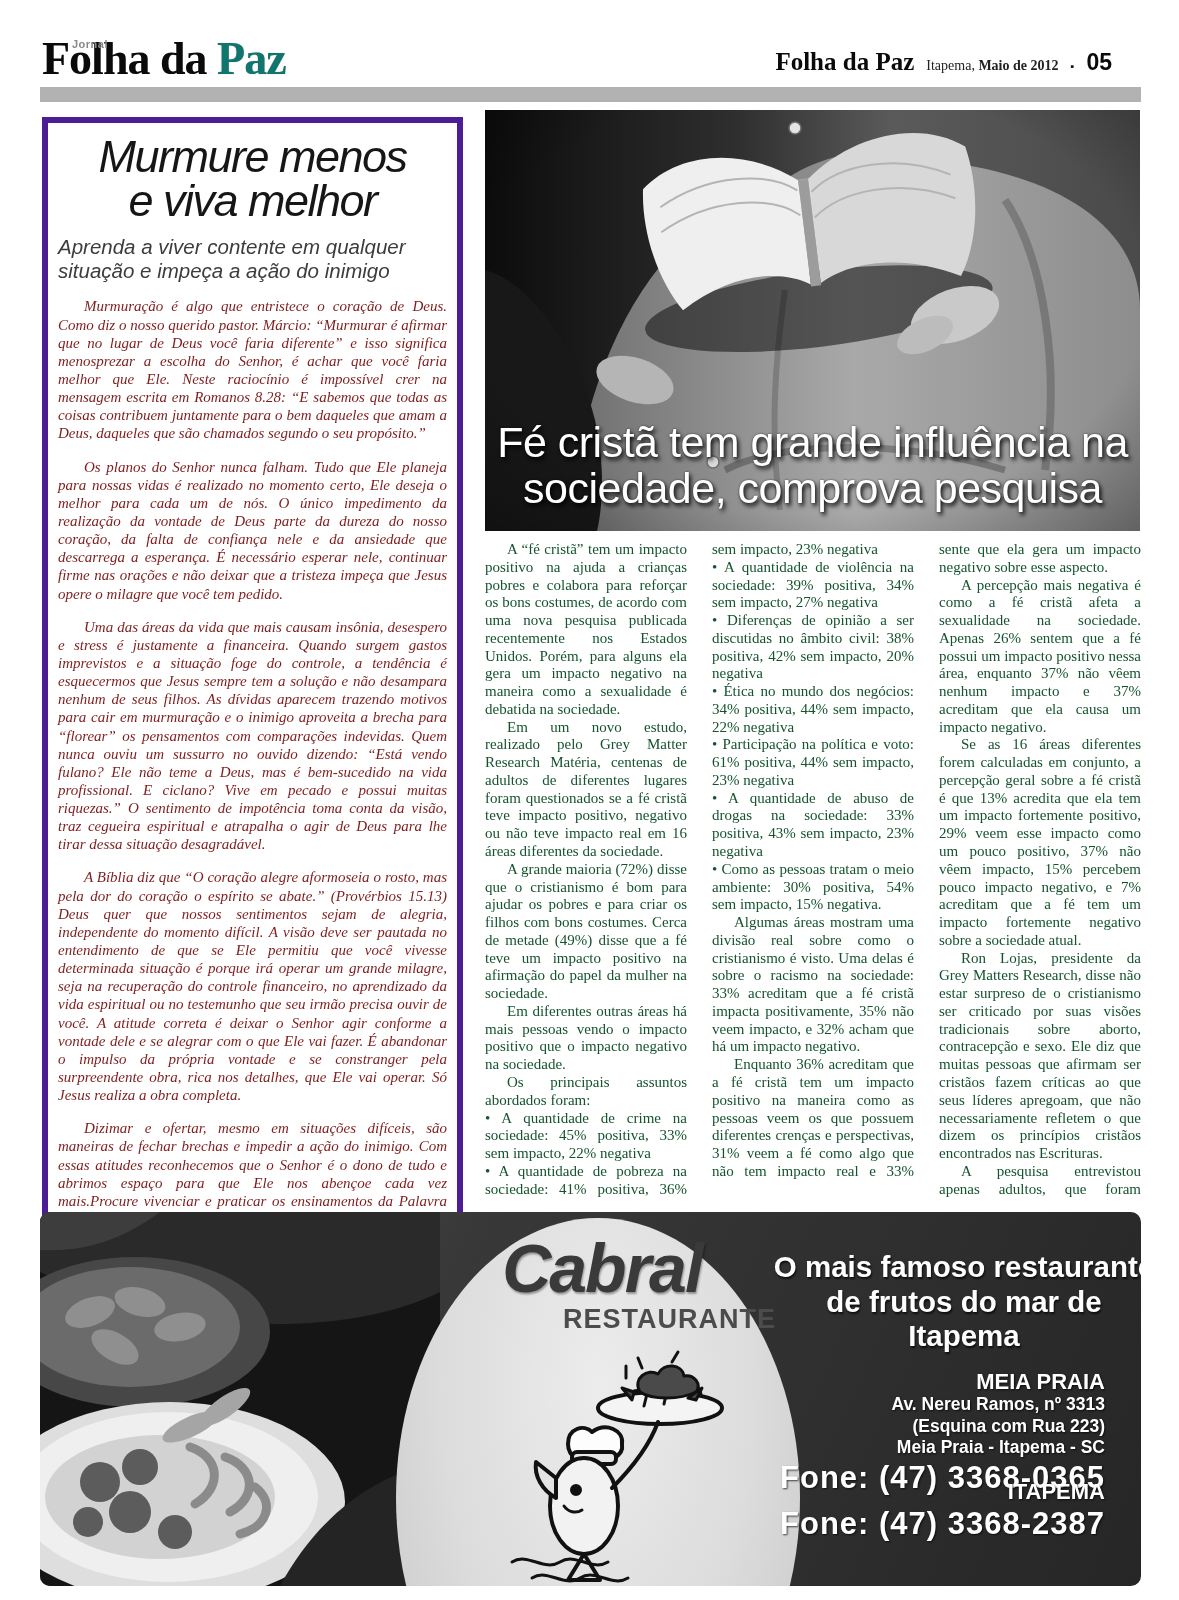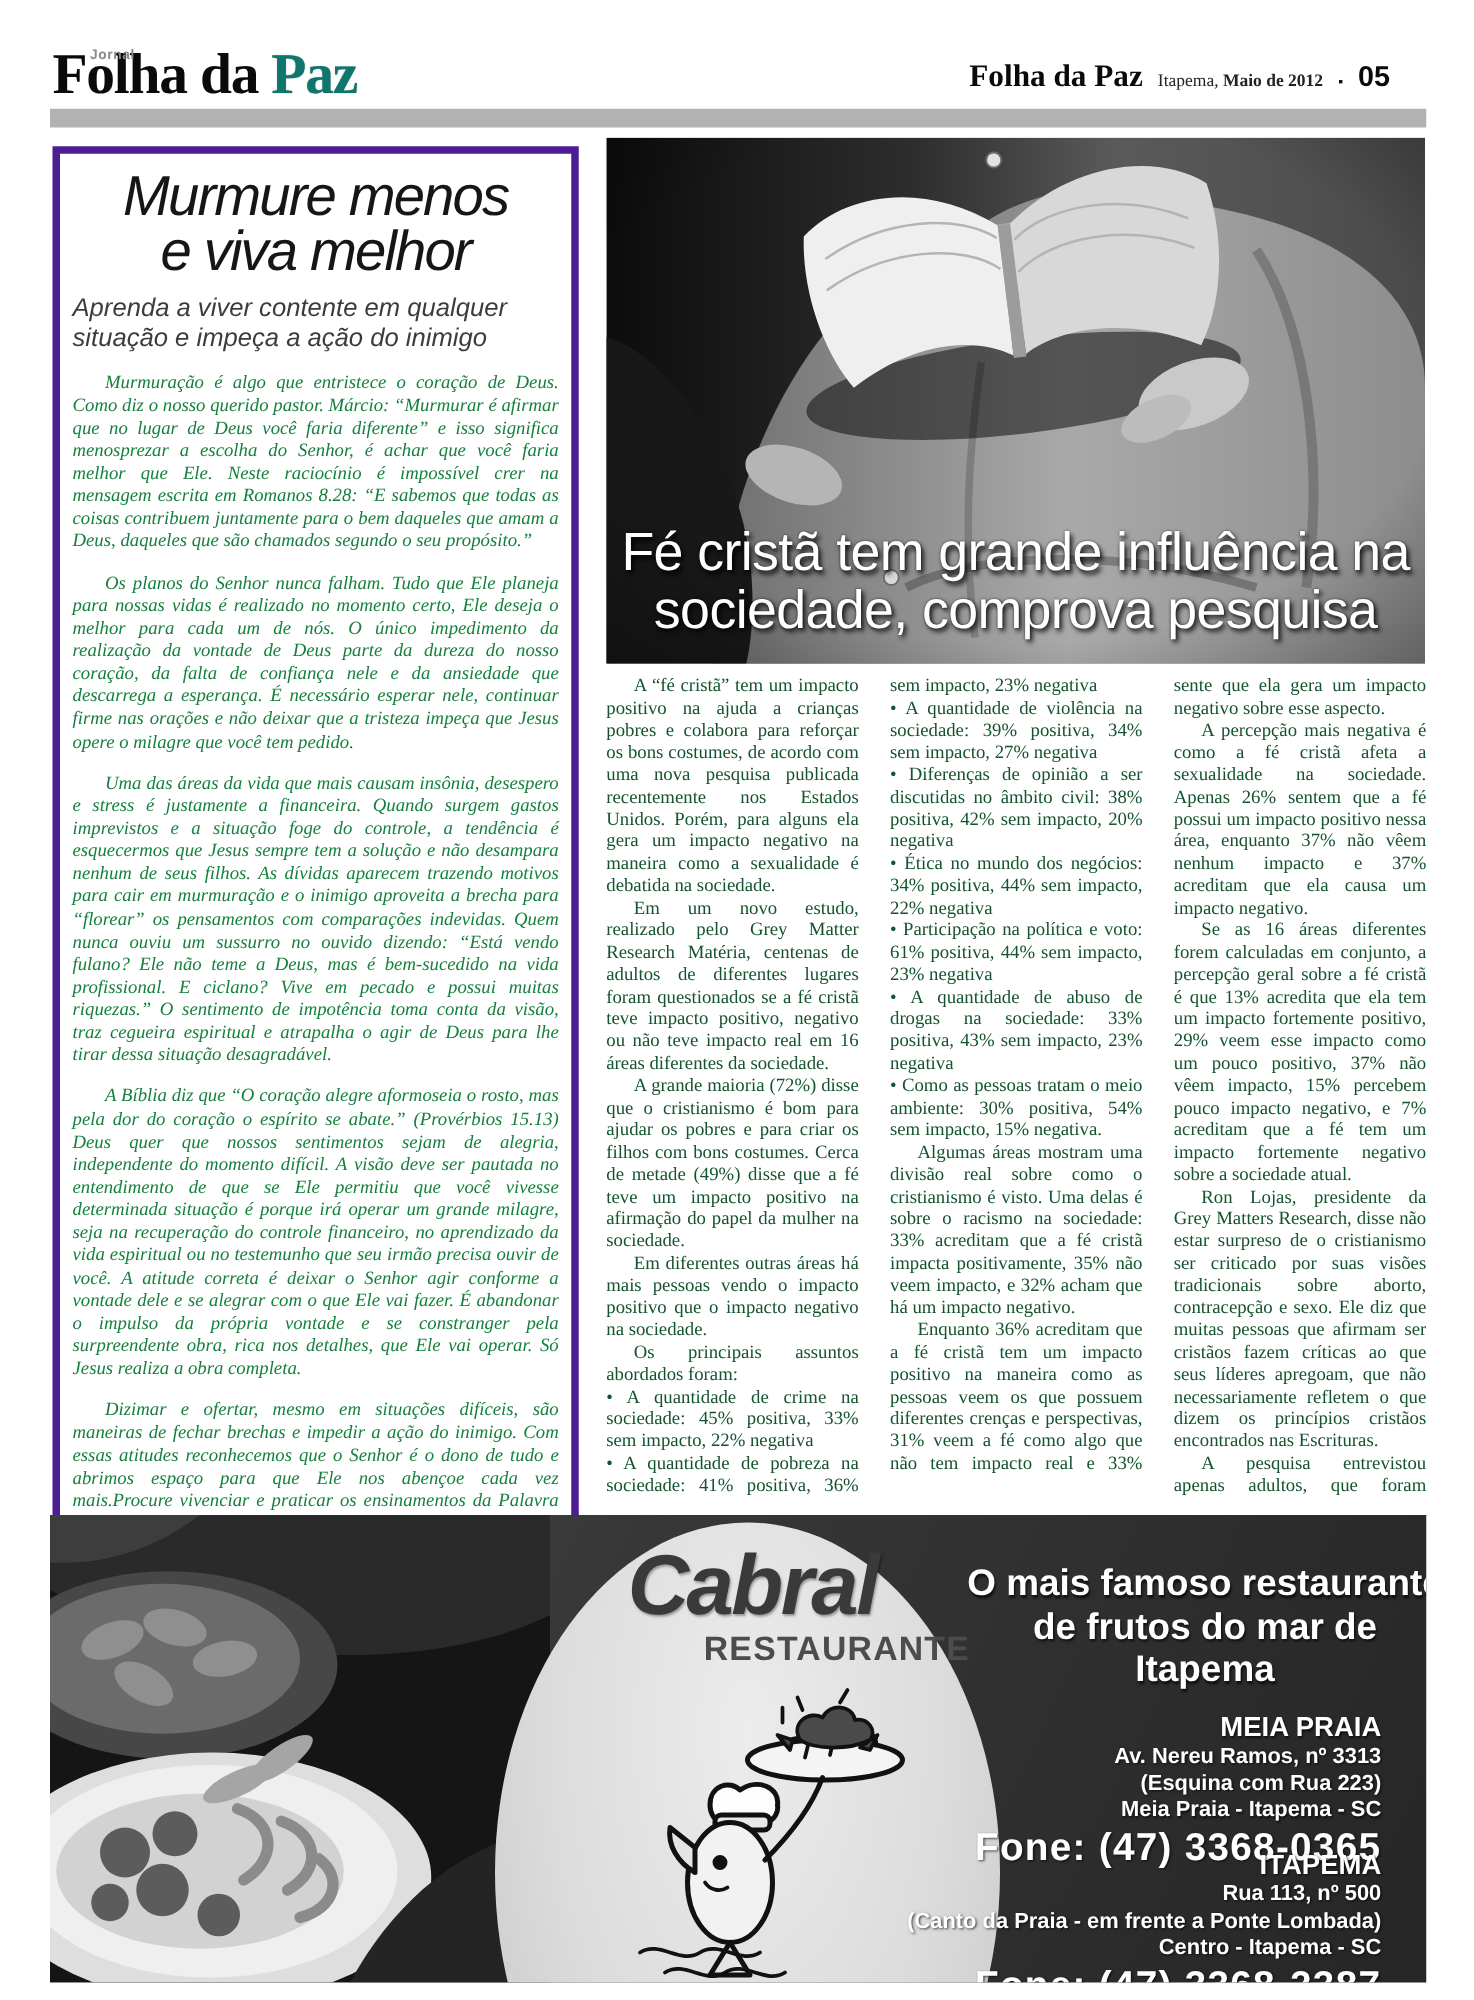--- a/index.html
+++ b/index.html
@@ -21,41 +21,41 @@
   .mast-page{font-family:"Liberation Sans",sans-serif;font-weight:700;font-size:23px;color:#0a0a0a;}
   .head-bar{position:absolute;left:40px;top:87px;width:1101px;height:15px;background:#b2b2b2;}
 
   
   .left-box{position:absolute;left:42px;top:117px;width:421px;height:1290px;
             border:6px solid #4c1d95;box-sizing:border-box;padding:12px 10px 8px;font-style:italic;}
   .lt-title{text-align:center;font-family:"Liberation Sans",sans-serif;font-weight:300;
             font-size:45px;line-height:.97;letter-spacing:-1.5px;color:#161616;}
   .lt-sub{margin-top:13px;font-family:"Liberation Sans",sans-serif;
           font-weight:300;font-size:20.5px;line-height:1.15;color:#3c3c3c;}
-  .lt-body{margin-top:15px;font-size:15px;line-height:1.21;text-align:justify;color:#15803d;}
+  .lt-body{margin-top:15px;font-size:15px;line-height:1.21;text-align:justify;color:#7f1d1d;}
   .lt-body p.lp{margin:0 0 15px;text-indent:26px;}
   .lt-body p.src{margin:0;text-indent:0;text-align:right;}
 
   
   .photo{position:absolute;left:485px;top:110px;width:655px;height:421px;overflow:hidden;}
   .headline{position:absolute;left:478px;top:419px;width:669px;text-align:center;
             font-family:"Liberation Sans",sans-serif;font-weight:300;font-size:43px;
             line-height:1.07;letter-spacing:-.5px;color:#fff;
             text-shadow:2px 3px 4px rgba(0,0,0,.9),0 0 2px rgba(0,0,0,.6);}
 
   
   .cols{position:absolute;left:485px;top:541px;width:656px;height:659px;
         column-count:3;column-gap:25px;column-fill:auto;
         font-size:15px;line-height:1.185;text-align:justify;color:#14532d;overflow:hidden;}
   .cols p.mp{margin:0;text-indent:22px;}
   .cols p.mp.bullet{text-indent:0;}
 
   
   .ad{position:absolute;left:40px;top:1212px;width:1101px;height:374px;overflow:hidden;
-      background:linear-gradient(115deg,#555 0%,#383838 35%,#262626 100%);}
+      background:linear-gradient(115deg,#555 0%,#383838 35%,#262626 100%);border-radius:10px;}
   .ad-photo{position:absolute;left:0;top:0;width:400px;height:374px;}
   .ad-ellipse{position:absolute;left:356px;top:6px;width:404px;height:560px;border-radius:50%;
       background:radial-gradient(ellipse at 50% 30%,#ececec 0%,#dcdcdc 55%,#c6c6c6 100%);}
   .ad-logo{position:absolute;left:382px;top:22px;width:360px;text-align:center;}
   .ad-brand{font-family:"Liberation Sans",sans-serif;font-style:italic;font-weight:700;
             font-size:68px;line-height:1;color:#3a3a3a;letter-spacing:-2px;
             text-shadow:1px 2px 2px rgba(0,0,0,.35);}
   .ad-brand-sub{margin-top:2px;padding-right:6px;text-align:right;
             font-family:"Liberation Sans",sans-serif;font-weight:700;font-size:27px;
             color:#4c4c4c;letter-spacing:1px;}
@@ -259,22 +259,17 @@
       <div>
           <p class="adr">Av. Nereu Ramos, nº 3313</p>
           <p class="adr">(Esquina com Rua 223)</p>
           <p class="adr">Meia Praia - Itapema - SC</p>
         </div>
       <div class="loc-phone">Fone: (47)  3368-0365</div>
     </div>
 
     <div class="ad-addr second">
       <div class="loc-name">ITAPEMA</div>
-      <div>
-          <p class="adr">Rua 113, nº 500</p>
-          <p class="adr">(Canto da Praia - em frente a Ponte Lombada)</p>
-          <p class="adr">Centro - Itapema - SC</p>
-        </div>
       <div class="loc-phone">Fone: (47)  3368-2387</div>
     </div>
   </div>
 
 </div>
 
 </body></html>

